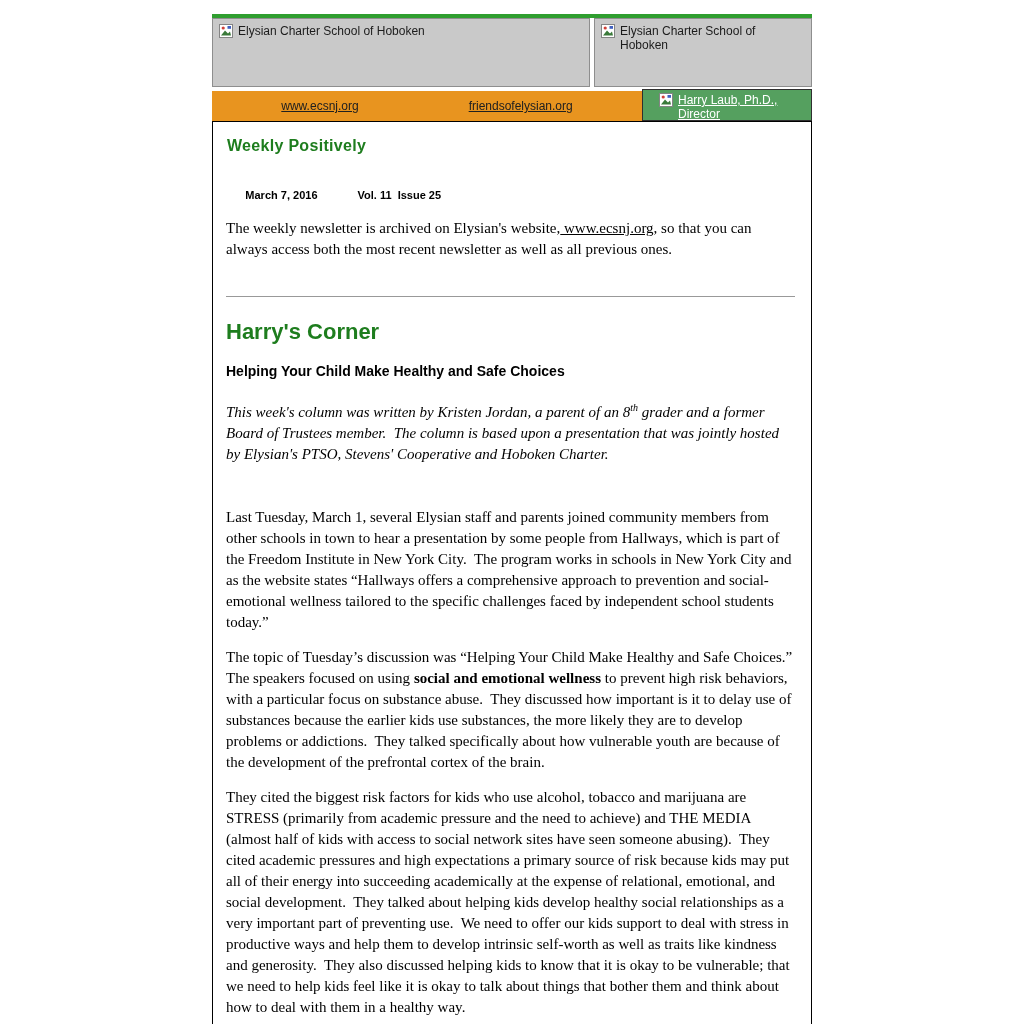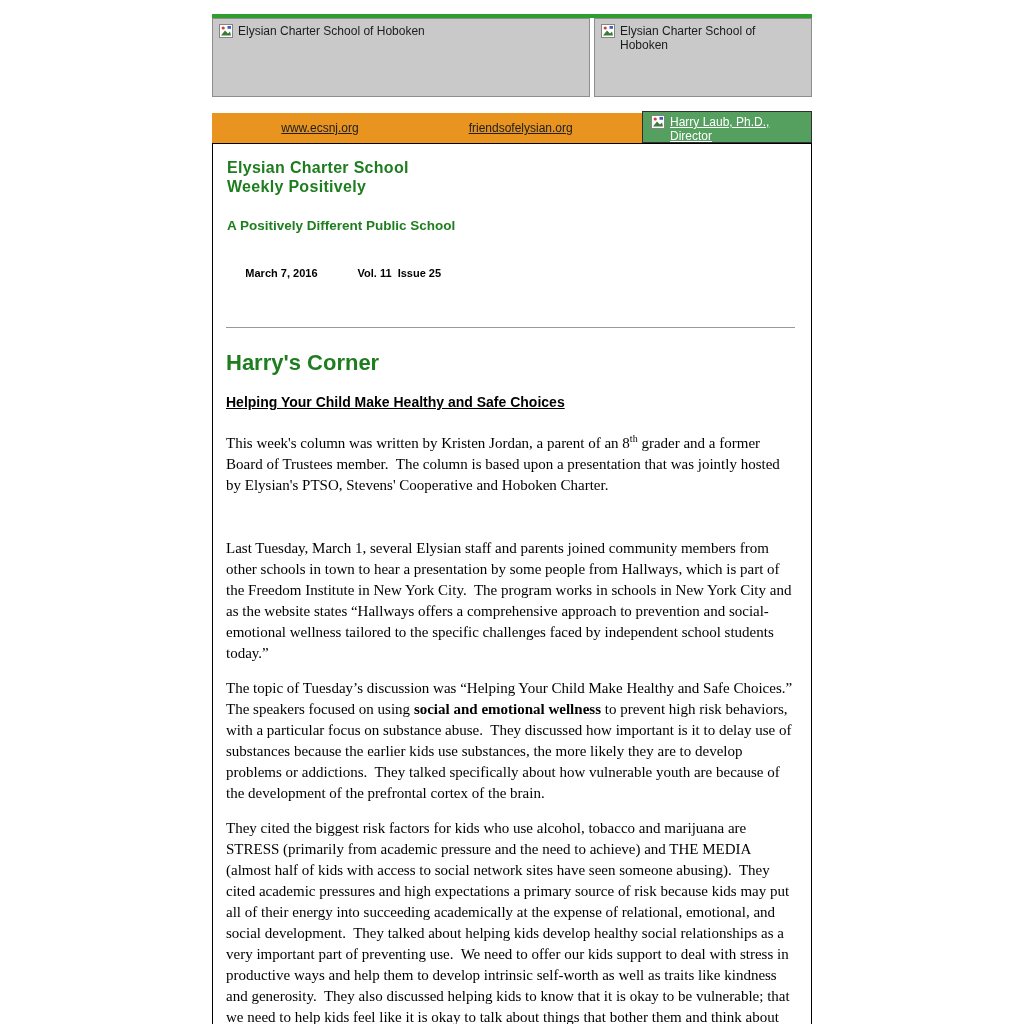--- a/index.html
+++ b/index.html
@@ -7,41 +7,40 @@
   body { font-family: "Liberation Sans", sans-serif; color: #000; }
 
   .page { width: 600px; margin: 14px auto 0; }
 
   .green-top { height: 4px; background: var(--top-bar-green, #2f9e2f); }
 
   .header-row { display: flex; gap: 4px; }
   .img-box {
     background: var(--placeholder-gray, #c9c9c9);
     border: 1px solid #8e8e8e;
-    height: 79px;
+    height: 69px;
     padding: 5px 6px;
   }
   .img-box.left { width: 378px; }
   .img-box.right { flex: 1; }
   .alt-wrap { display: flex; align-items: flex-start; gap: 5px; font-size: 12px; color: #1c1c1c; line-height: 14px; }
   .broken-icon { flex: 0 0 auto; display: inline-block; width: 14px; height: 14px; }
 
   .bar-row { display: flex; align-items: flex-end; margin-top: 2px; }
   .orange-bar {
     flex: 1; height: 30px;
     background: var(--orange, #e8941f);
     display: flex; align-items: center; justify-content: center; gap: 110px;
   }
   .orange-bar a { color: #202020; font-size: 12px; text-decoration: underline; cursor: pointer; }
   .director-box {
     width: 170px; height: 32px;
     background: var(--director-green, #55a05f);
     border: 1px solid #2f2f2f;
-    padding: 3px 8px;
-    margin-top: 12px;
+    padding: 3px 16px;
   }
   .director-box .alt-wrap { color: #ffffff; }
   .director-box a { color: #ffffff; font-size: 12px; text-decoration: underline; cursor: pointer; }
 
   .content {
     border: 1px solid #000;
     border-bottom: none;
     background: #fff;
     min-height: 900px;
     padding: 14px 16px 20px 13px;
@@ -61,23 +60,23 @@
     white-space: pre-wrap;
     margin: 0 0 14px 0;
   }
   p.intro-1 { margin-bottom: 28px; }
   p.intro-2 { margin-bottom: 0; }
   .inline-link { color: #000; text-decoration: underline; cursor: pointer; }
 
   hr.divider { border: none; border-top: 1px solid #999; margin: 36px 0 22px 0; }
 
   .corner-heading { color: var(--heading-green, #1e7d1e); font-size: 22px; font-weight: bold; margin: 0 0 18px 0; }
-  .corner-subheading { font-size: 14px; font-weight: bold; text-decoration: underline; margin: 11px 0 18px 0; }
+  .corner-subheading { font-size: 14px; font-weight: bold; margin: 11px 0 18px 0; }
 
-  p.byline { margin-bottom: 42px; }
+  p.byline { font-style: italic; margin-bottom: 42px; }
   p.byline sup { font-size: 10px; }
 </style>
 </head>
 <body>
 
 <div class="page">
 
   <div class="green-top"></div>
 
   <div class="header-row">
@@ -125,31 +124,30 @@
           </svg>
         </span>
         <a href="#">Harry Laub, Ph.D., Director</a>
       </div>
     </div>
   </div>
 
   <div class="content">
 
     <div class="title">
-      <div>Elysian Charter School</div>
       <div>Weekly Positively</div>
     </div>
 
-    <div class="tagline">A Positively Different Public School</div>
 
     <div class="dateline">
       <span>March 7, 2016</span><span class="issue">Vol. 11  Issue 25</span>
     </div>
 
 
+    <p class="serif intro-2"><span>The weekly newsletter is archived on Elysian's website,</span><a href="#" class="inline-link"> www.ecsnj.org</a><span>, so that you can always access both the most recent newsletter as well as all previous ones.</span></p>
 
     <hr class="divider">
 
     <h2 class="corner-heading">Harry's Corner</h2>
 
     <h3 class="corner-subheading">Helping Your Child Make Healthy and Safe Choices</h3>
 
     <p class="serif byline"><span>This week's column was written by Kristen Jordan, a parent of an 8</span><sup>th</sup><span> grader and a former Board of Trustees member.  The column is based upon a presentation that was jointly hosted by Elysian's PTSO, Stevens' Cooperative and Hoboken Charter.</span></p>
 
     <p class="serif">Last Tuesday, March 1, several Elysian staff and parents joined community members from other schools in town to hear a presentation by some people from Hallways, which is part of the Freedom Institute in New York City.  The program works in schools in New York City and as the website states “Hallways offers a comprehensive approach to prevention and social-emotional wellness tailored to the specific challenges faced by independent school students today.”</p>

